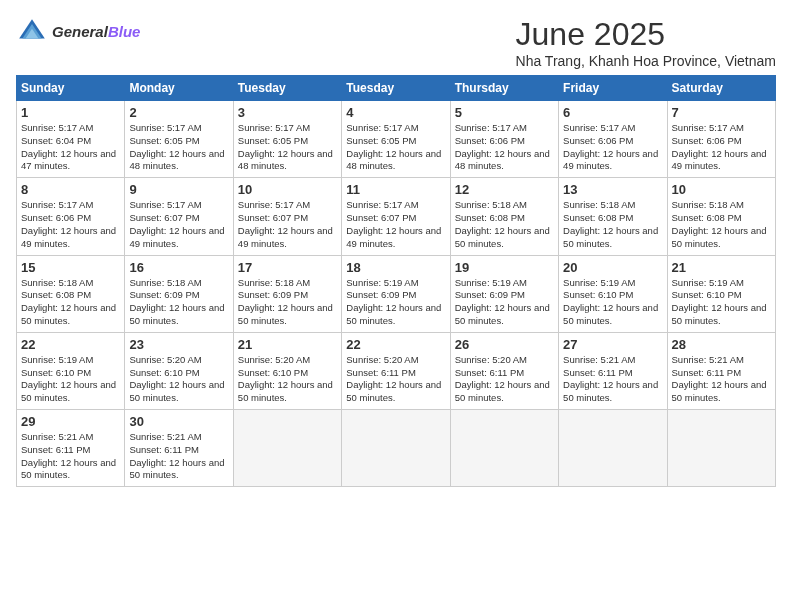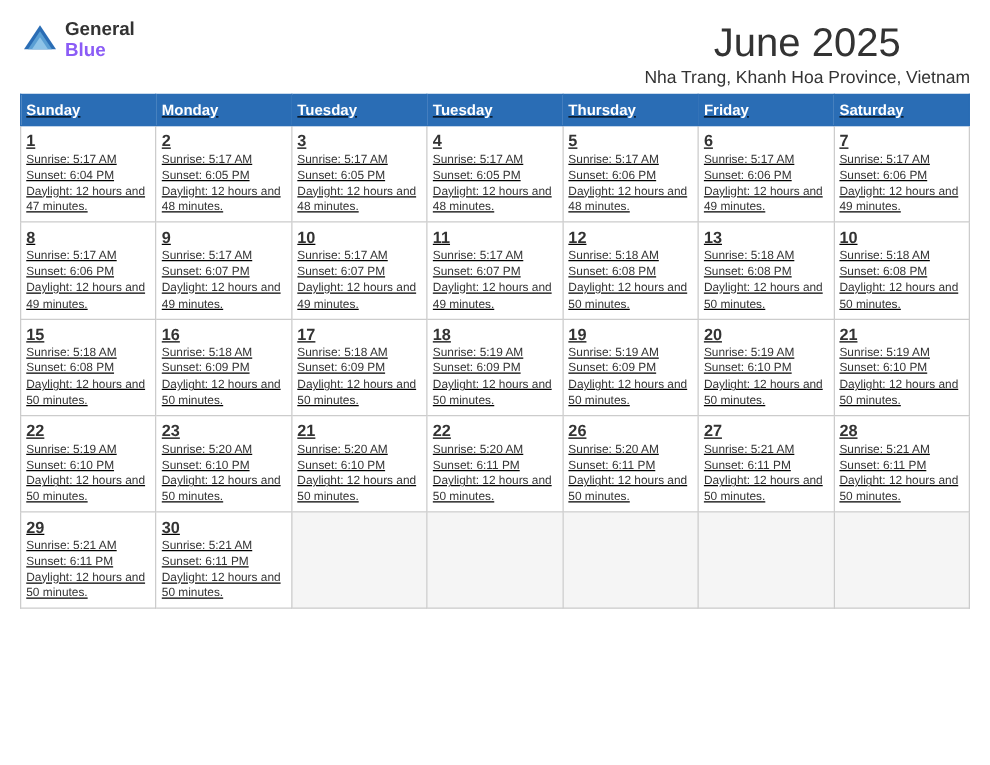--- a/index.html
+++ b/index.html
@@ -16,54 +16,54 @@
       align-items: flex-start;
       margin-bottom: 4px;
     }
     .logo {
       display: flex;
       align-items: center;
       gap: 4px;
     }
     .logo-text {
       display: flex;
-      flex-direction: column;
+      flex-direction: row;
       line-height: 1.1;
+      font-style: italic;
     }
     .logo-general {
       font-size: 15px;
       font-weight: bold;
       color: #333;
     }
     .logo-blue {
       font-size: 15px;
       font-weight: bold;
       color: #8b5cf6;
     }
     .logo-icon {
       width: 32px;
       height: 32px;
     }
     .title-block {
-      text-align: center;
+      text-align: left;
     }
     .month-year {
       font-size: 32px;
       color: #333;
       font-weight: normal;
     }
     .location {
       font-size: 14px;
       color: #333;
     }
     .calendar {
       width: 100%;
       border-collapse: collapse;
       margin-top: 6px;
-      text-decoration: underline;
     }
     .calendar th {
       background: #2a6db5;
       color: #fff;
       font-size: 12px;
       font-weight: bold;
       padding: 5px 4px;
       text-align: left;
       border: 1px solid #2a6db5;
     }

